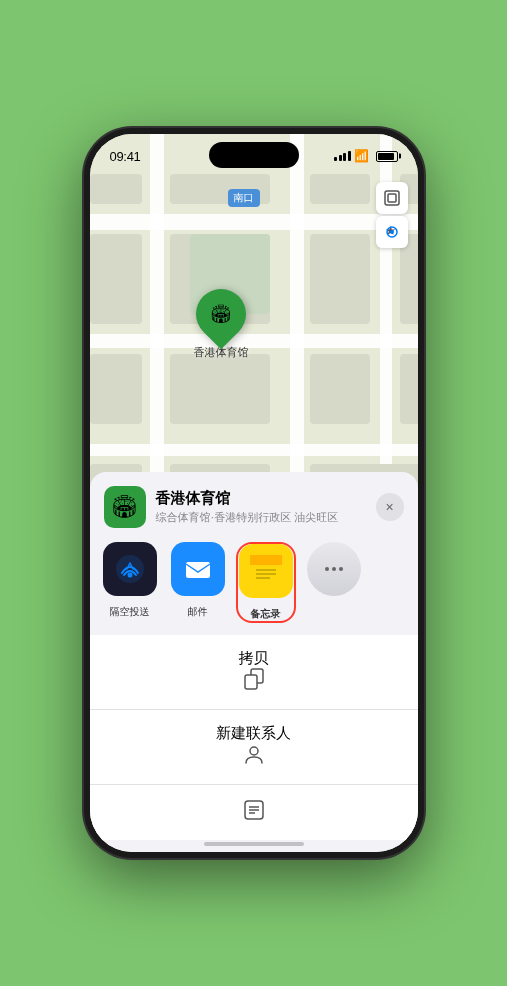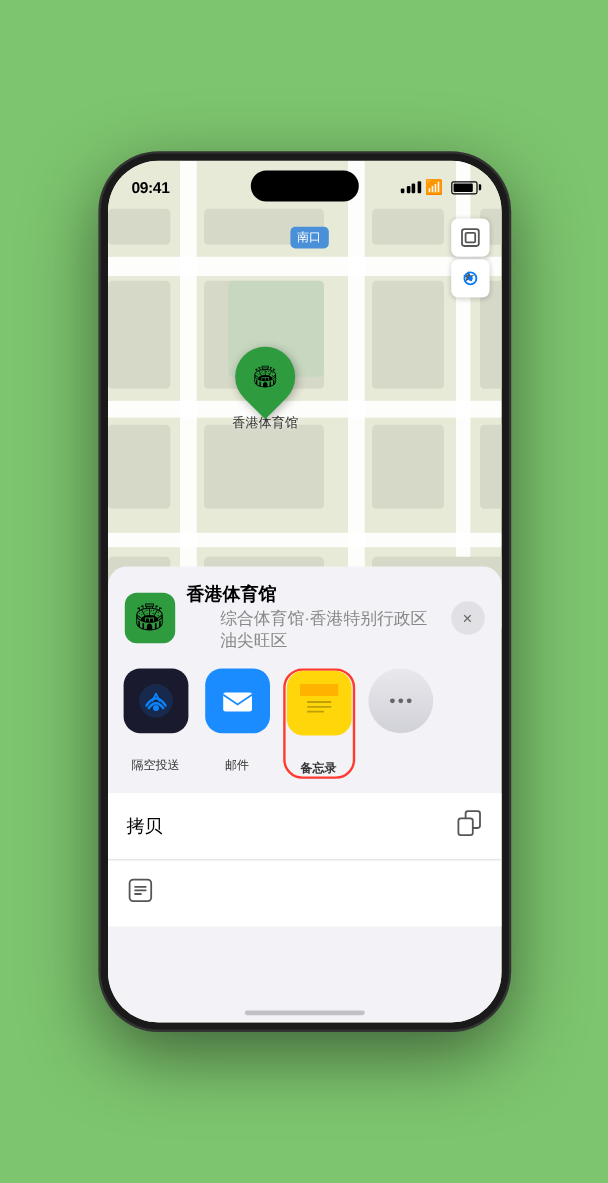--- a/index.html
+++ b/index.html
@@ -37,21 +37,21 @@
       height: 36px;
       background: transparent;
       z-index: 100;
       display: flex;
       align-items: center;
       justify-content: space-between;
       padding: 8px 20px 0;
     }
     .status-time {
       font-size: 13px;
-      font-weight: 700;
+      font-weight: 400;
       color: #000;
       letter-spacing: -0.3px;
     }
     .status-right {
       display: flex;
       align-items: center;
       gap: 4px;
     }
     .signal-bars {
       display: flex;
@@ -192,21 +192,21 @@
       margin-top: 6px;
       font-size: 11px;
       color: #333;
       font-weight: 500;
       text-shadow: 0 0 4px rgba(255,255,255,0.8);
     }
     
     .north-label {
       position: absolute;
       top: 55px;
-      left: 152px;
+      left: 138px;
       background: #4a90d9;
       color: #fff;
       font-size: 10px;
       padding: 2px 6px;
       border-radius: 4px;
     }
     
     .bottom-sheet {
       position: absolute;
       bottom: 0; left: 0; right: 0;
@@ -233,24 +233,23 @@
       font-size: 22px;
       flex-shrink: 0;
     }
     .venue-info { flex: 1; }
     .venue-name {
       font-size: 15px;
       font-weight: 600;
       color: #000;
     }
     .venue-sub {
-      font-size: 14px;
+      font-size: 11px;
       color: #888;
       margin-top: 2px;
-      margin-left: 28px;
     }
     .close-btn {
       width: 28px;
       height: 28px;
       background: #e0e0e5;
       border-radius: 50%;
       display: flex;
       align-items: center;
       justify-content: center;
       font-size: 14px;
@@ -261,21 +260,21 @@
     .share-row {
       display: flex;
       padding: 14px 10px 6px;
       gap: 8px;
       overflow-x: auto;
     }
     .share-item {
       display: flex;
       flex-direction: column;
       align-items: center;
-      gap: 20px;
+      gap: 9px;
       min-width: 60px;
     }
     .share-icon-box {
       width: 54px;
       height: 54px;
       border-radius: 14px;
       display: flex;
       align-items: center;
       justify-content: center;
       font-size: 28px;
@@ -307,20 +306,21 @@
       margin: 6px 0 0;
       border-radius: 0;
     }
     .action-item {
       display: flex;
       align-items: center;
       justify-content: space-between;
       padding: 14px 16px;
       border-bottom: 0.5px solid #e0e0e0;
       cursor: pointer;
+      flex-direction: column;
     }
     .action-item:last-child {
       border-bottom: none;
     }
     .action-text {
       font-size: 15px;
       color: #000;
     }
     .action-icon {
       font-size: 18px;
@@ -495,20 +495,29 @@
         <div class="action-item">
           <span class="action-text">拷贝</span>
           <span class="action-icon">
             <svg width="22" height="22" viewBox="0 0 22 22" fill="none">
               <rect x="8" y="1" width="12" height="14" rx="2" stroke="#555" stroke-width="1.5"></rect>
               <rect x="2" y="7" width="12" height="14" rx="2" stroke="#555" stroke-width="1.5" fill="white"></rect>
             </svg>
           </span>
         </div>
 
+        <div class="action-item">
+          <span class="action-text">新建联系人</span>
+          <span class="action-icon">
+            <svg width="22" height="22" viewBox="0 0 22 22" fill="none">
+              <circle cx="11" cy="8" r="4" stroke="#555" stroke-width="1.5"></circle>
+              <path d="M3 20 Q3 14 11 14 Q19 14 19 20" stroke="#555" stroke-width="1.5" stroke-linecap="round" fill="none"></path>
+            </svg>
+          </span>
+        </div>
 
 
         <div class="action-item">
           <span class="action-icon">
             <svg width="22" height="22" viewBox="0 0 22 22" fill="none">
               <rect x="2" y="2" width="18" height="18" rx="3" stroke="#555" stroke-width="1.5"></rect>
               <line x1="6" y1="8" x2="16" y2="8" stroke="#555" stroke-width="1.5"></line>
               <line x1="6" y1="11" x2="16" y2="11" stroke="#555" stroke-width="1.5"></line>
               <line x1="6" y1="14" x2="12" y2="14" stroke="#555" stroke-width="1.5"></line>
             </svg>

